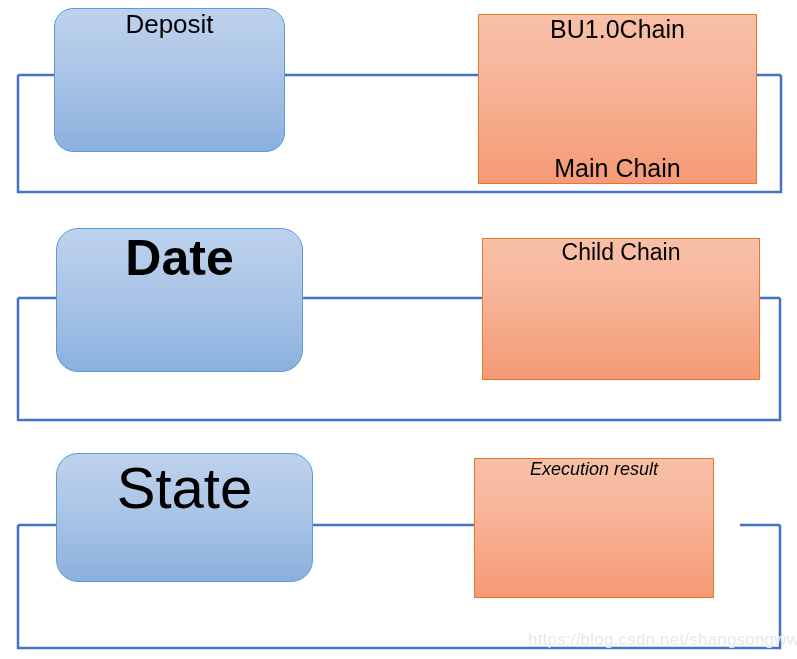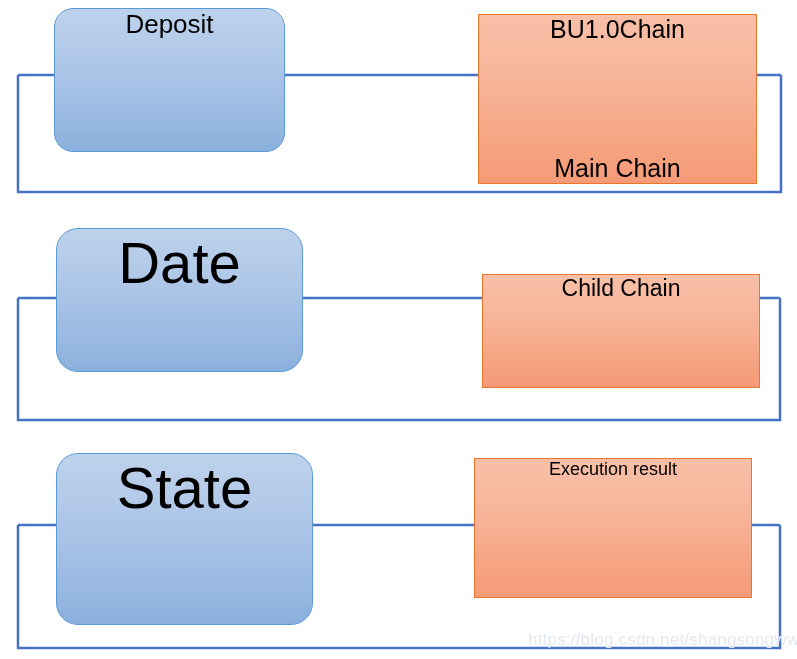--- a/index.html
+++ b/index.html
@@ -51,28 +51,28 @@
   }
 
   .node.orange {
     border: 1.5px solid #e8762c;
     background: linear-gradient(to bottom, #f8c0a7 0%, #f7b69c 35%, #f6a684 72%, #f59a77 100%);
   }
 
   
   #node-deposit      { left: 54px;  top: 8px;   width: 231px; height: 144px; border-radius: 19px; }
   #node-date         { left: 56px;  top: 228px; width: 247px; height: 144px; }
-  #node-state        { left: 56px;  top: 453px; width: 257px; height: 172px; }
+  #node-state        { left: 56px;  top: 453px; width: 257px; height: 129px; }
 
   #node-mainchain    { left: 478px; top: 14px;  width: 279px; height: 170px; }
-  #node-childchain   { left: 482px; top: 238px; width: 278px; height: 114px; margin-top: 36px; }
-  #node-execresult   { left: 474px; top: 458px; width: 278px; height: 140px; }
+  #node-childchain   { left: 482px; top: 238px; width: 278px; height: 142px; }
+  #node-execresult   { left: 474px; top: 458px; width: 240px; height: 140px; font-style: italic; }
 
   .txt-deposit  { font-size: 26px; }
-  .txt-date     { font-size: 58px; }
+  .txt-date     { font-size: 50px; font-weight: bold; }
   .txt-state    { font-size: 58px; }
 
   .mainchain-line { font-size: 25px; }
   #node-mainchain .mainchain-line + .mainchain-line { }
 
   .txt-childchain  { font-size: 23px; }
   .txt-execresult  { font-size: 18px; }
 
   
   #watermark {

